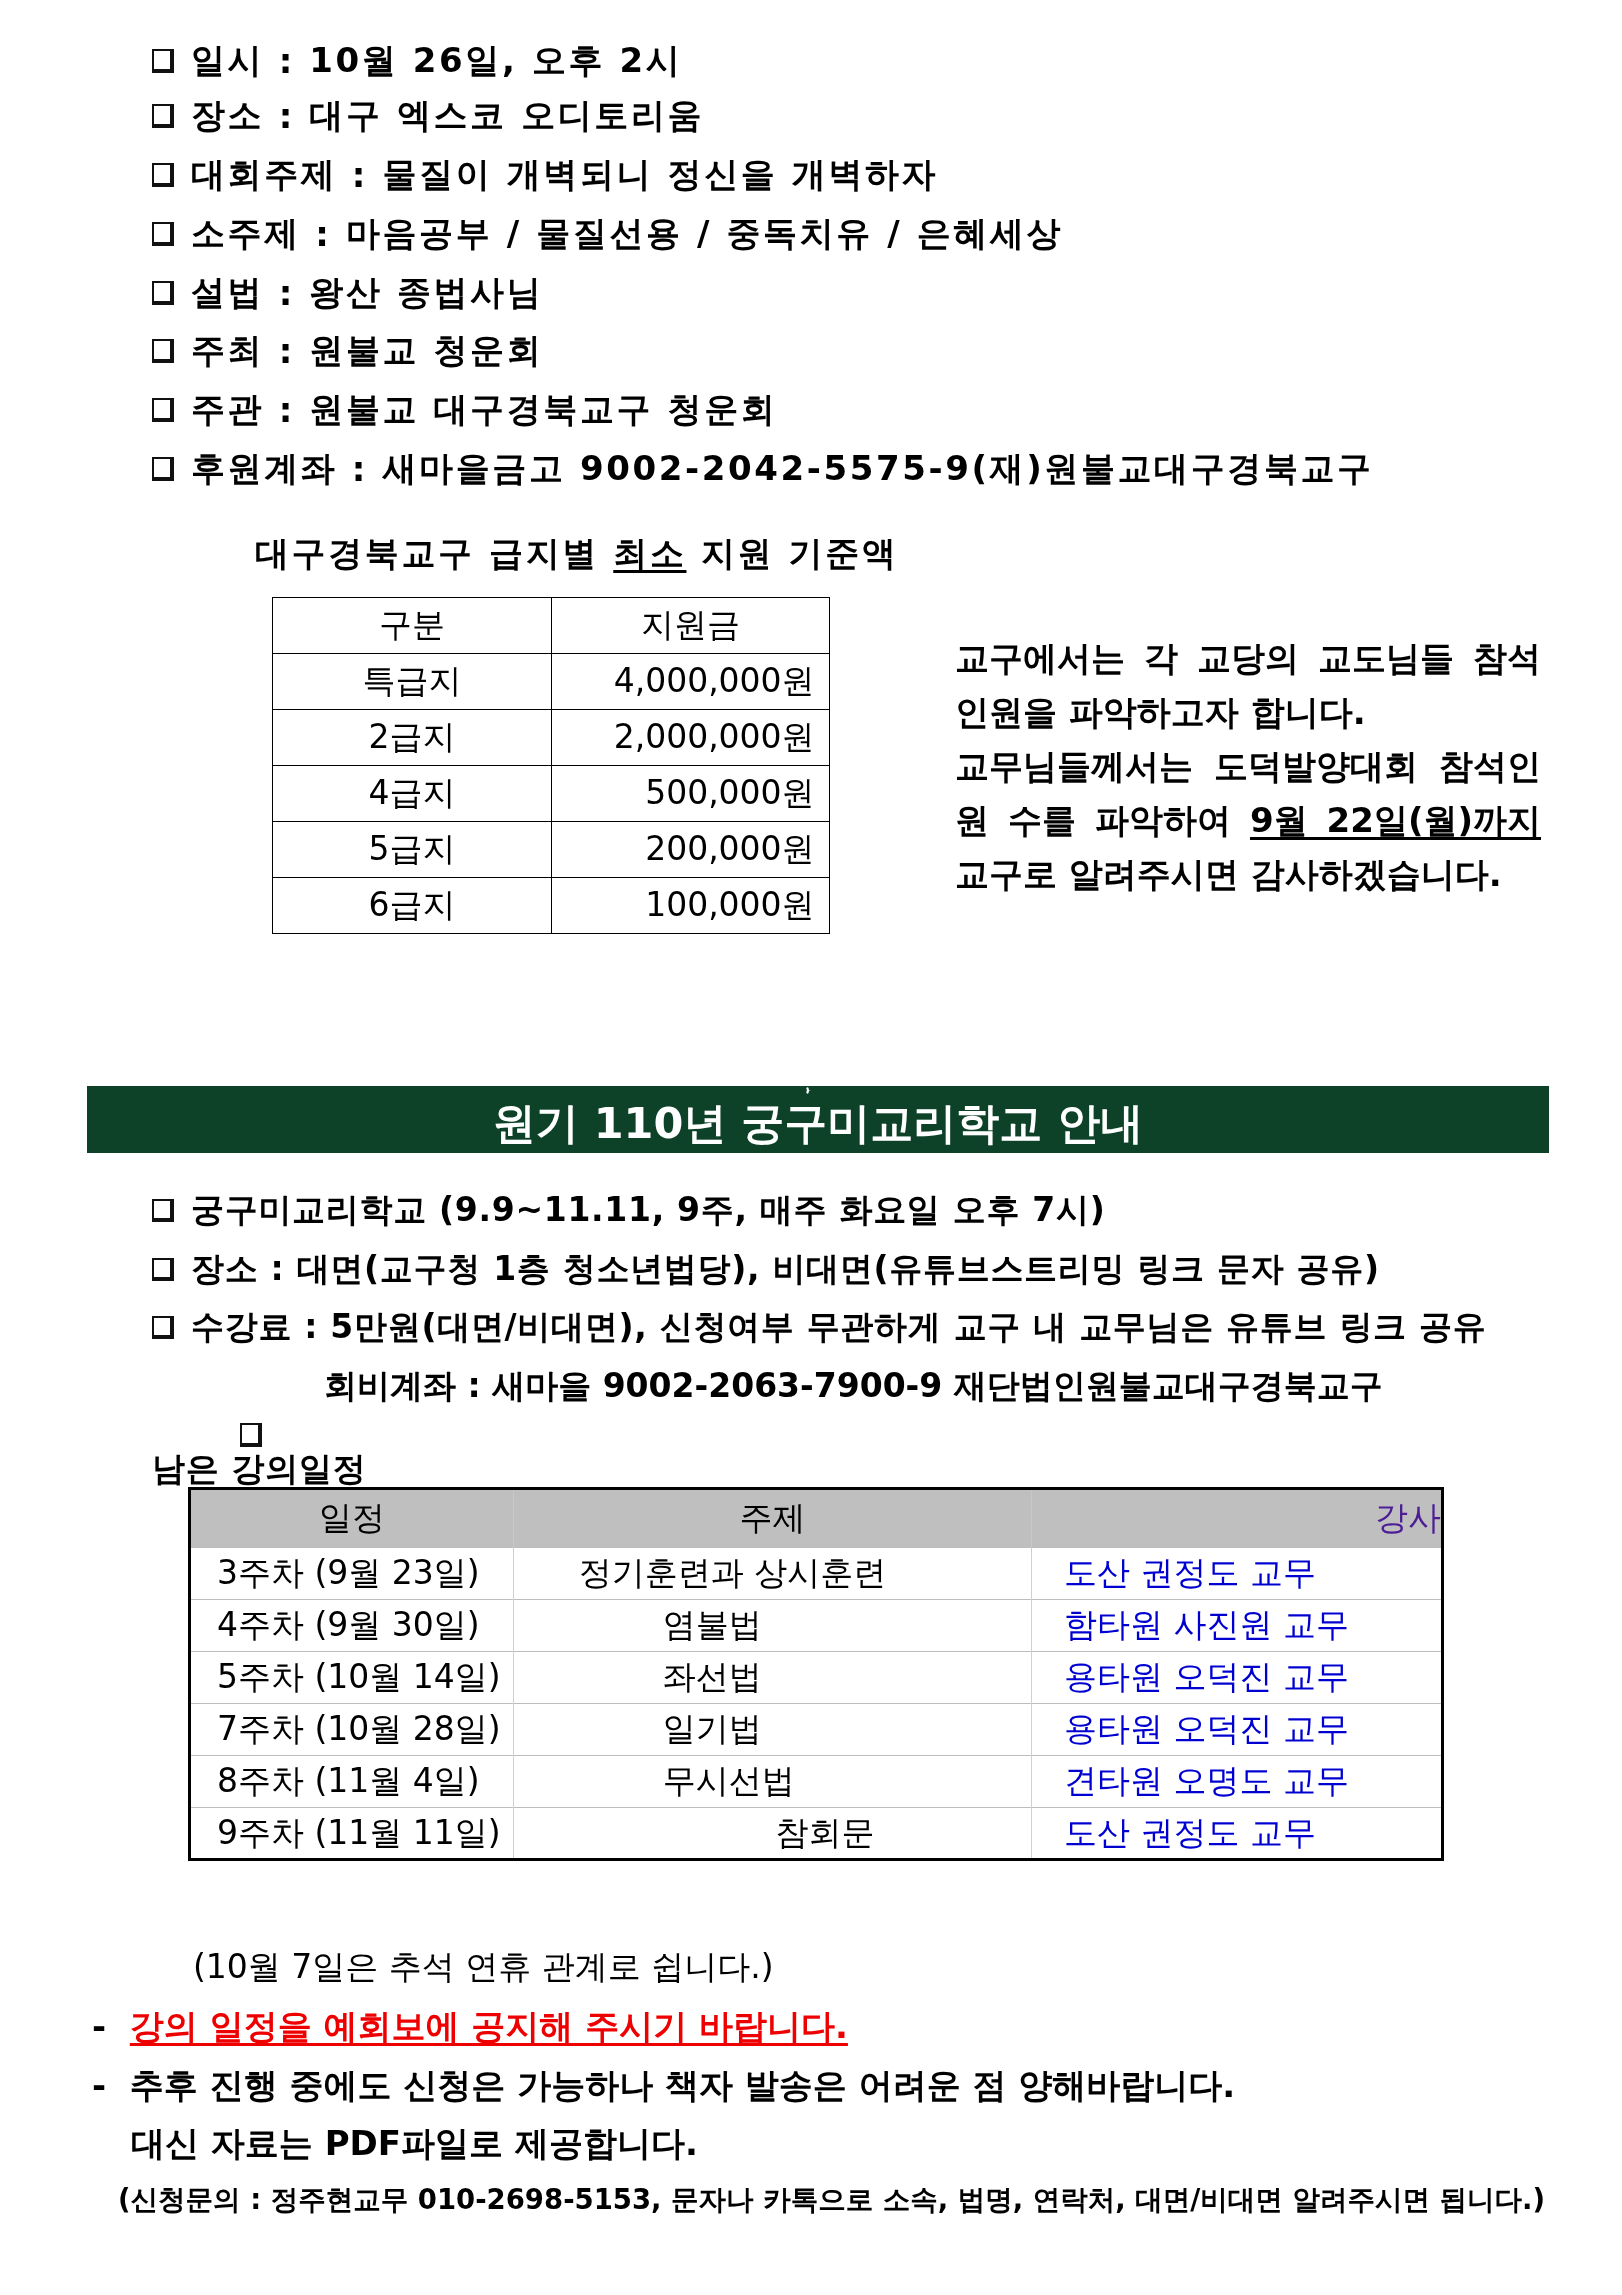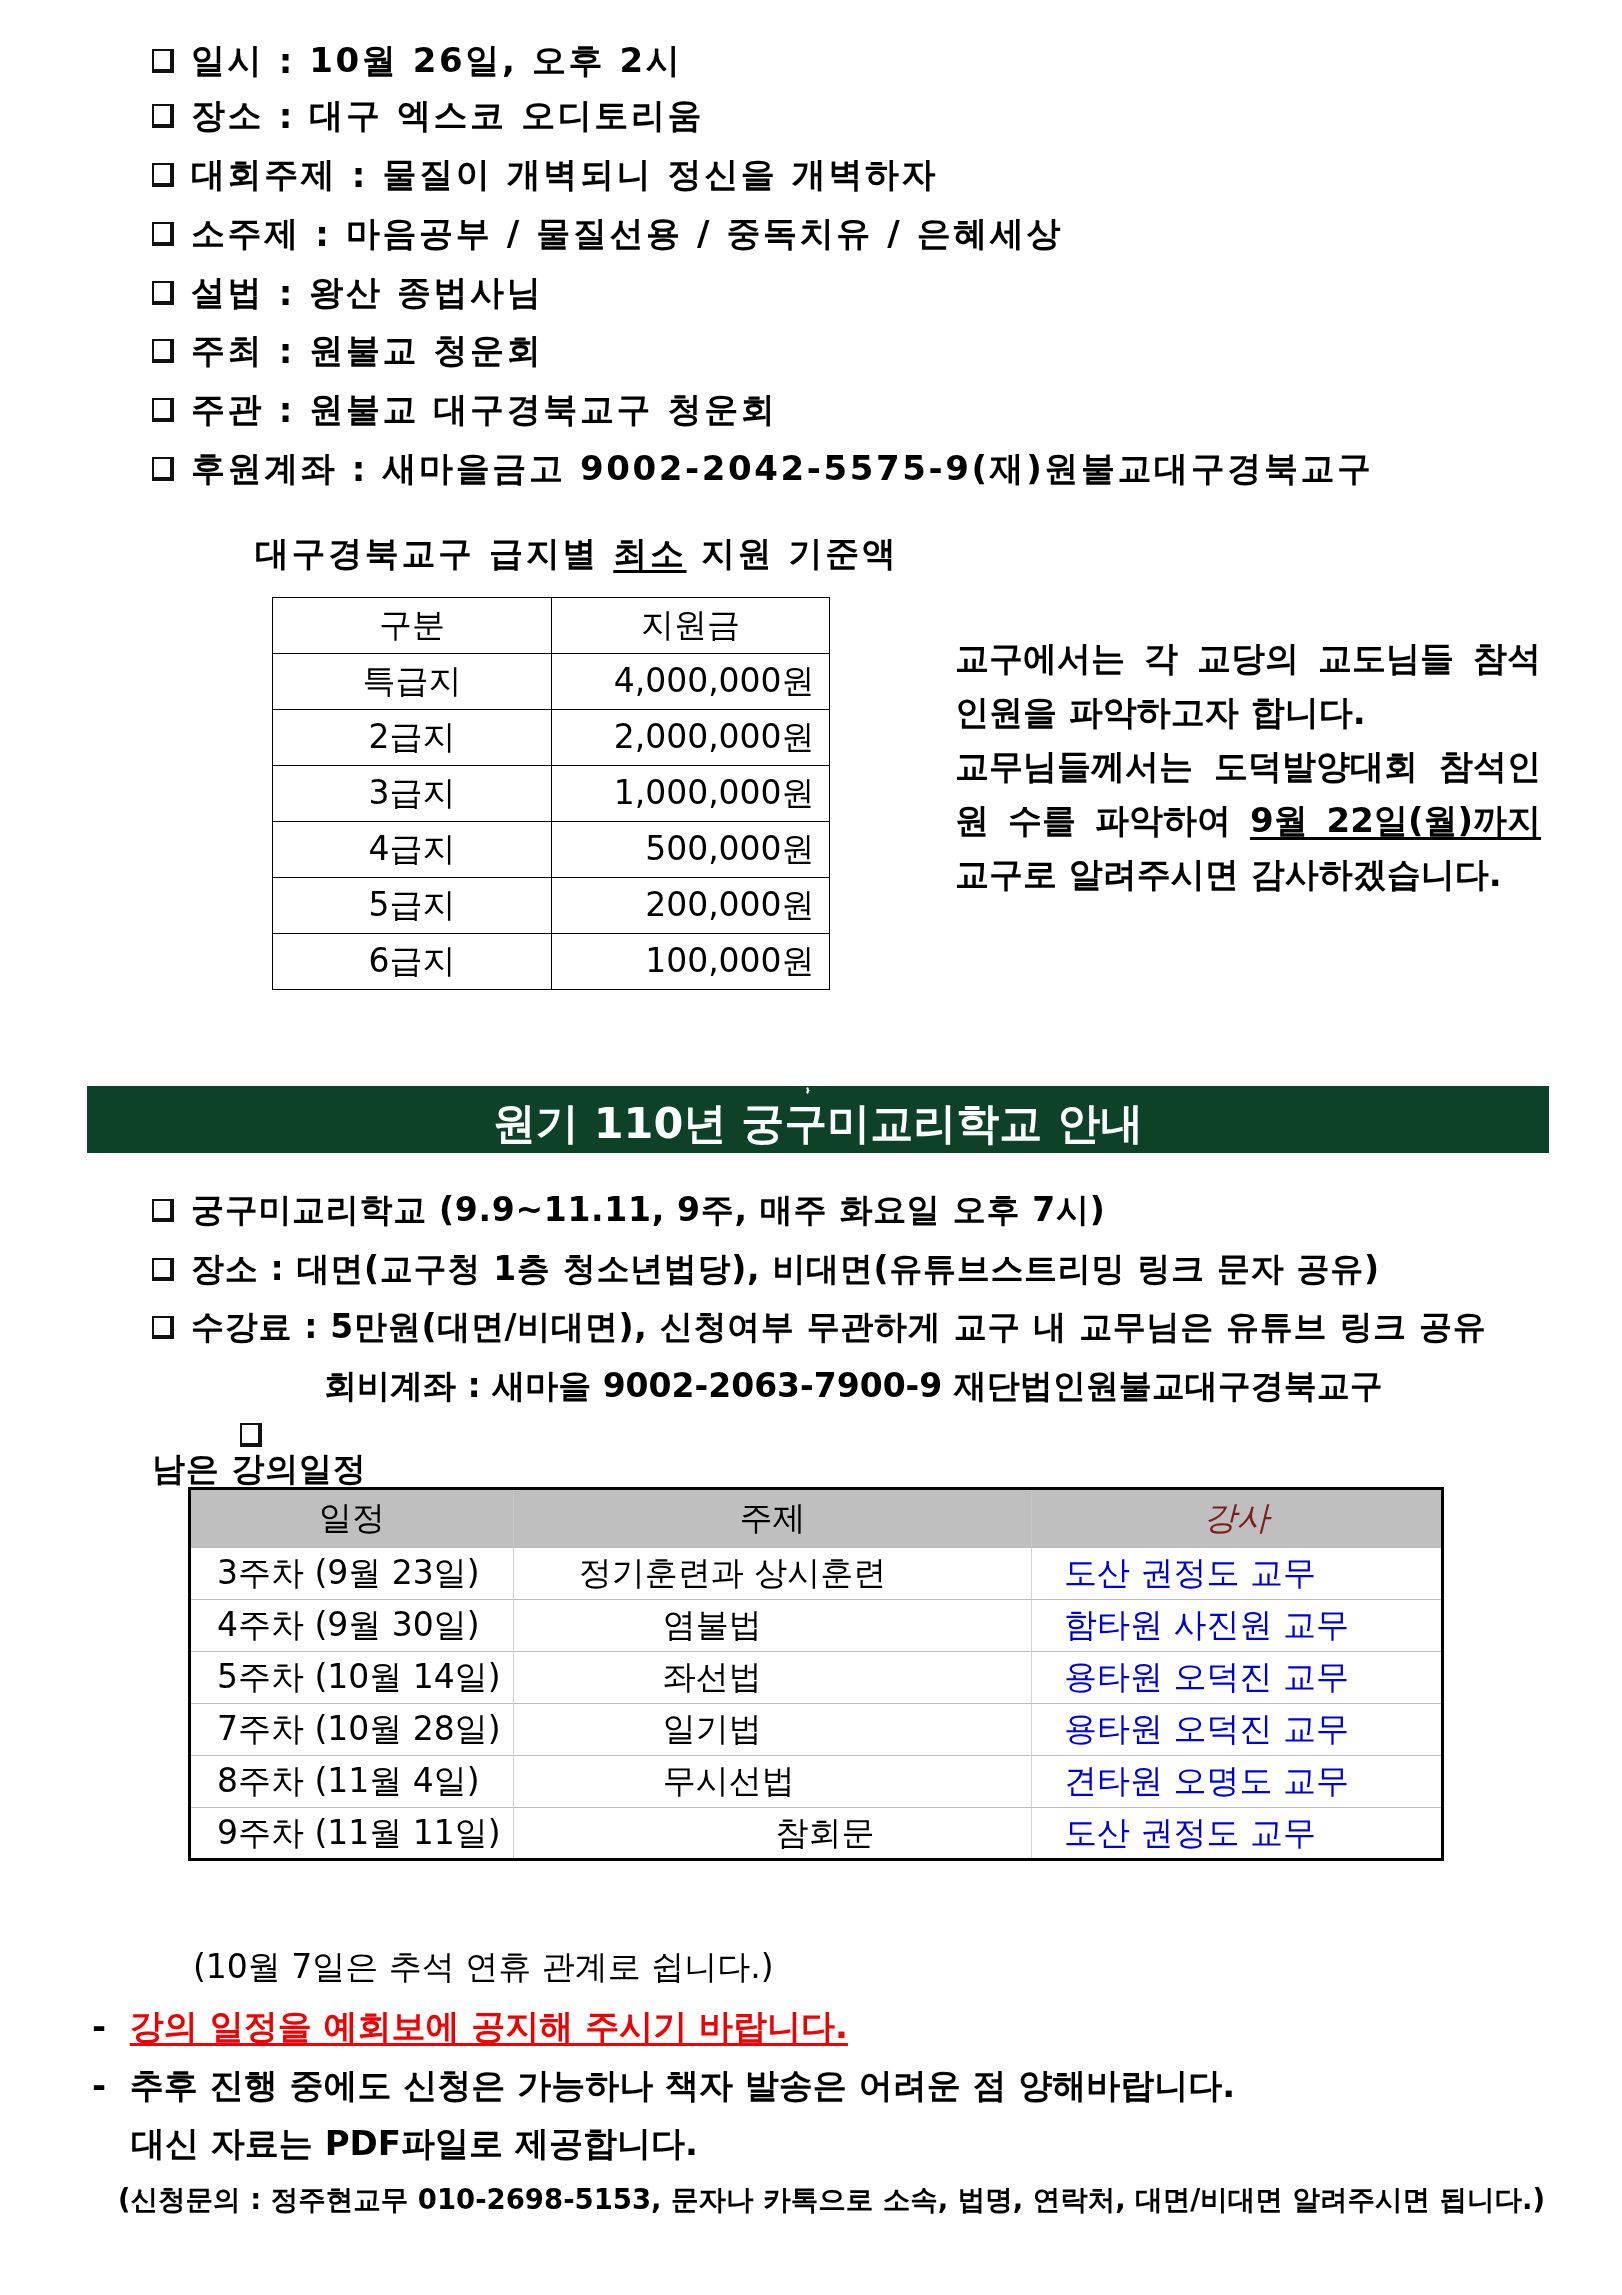--- a/index.html
+++ b/index.html
@@ -60,21 +60,21 @@
   table.schedule th {
     background: #bfbfbf; font-weight: normal; height: 59px; border-left: 1.3px solid #c8c8c8;
   }
   table.schedule td {
     height: 52px; border-top: 1.3px solid #bdbdbd; border-left: 1.3px solid #d0d0d0; white-space: nowrap;
   }
   table.schedule .col-date { width: 324px; padding-left: 26px; }
   table.schedule .col-topic { width: 520px; }
   table.schedule .col-lect { width: 412px; padding-left: 32px; color: #0000d0; }
   table.schedule th.col-date { padding-left: 0; text-align: center; }
-  table.schedule th.col-lect { padding-left: 0; text-align: center; color: #7f1d1d; font-style: italic; }
+  table.schedule th.col-lect { padding-left: 0; text-align: right; color: #4c1d95; }
 
   .note {
     position: absolute; left: 193px; top: 1945px; font-size: 33px; white-space: nowrap;
   }
   .dash-line {
     position: absolute; left: 92px; font-size: 34px; font-weight: bold; white-space: nowrap;
   }
   .red { color: #ee0000; text-decoration: underline; text-underline-offset: 5.2px; text-decoration-thickness: 2.6px; }
   .contact {
     position: absolute; left: 118px; top: 2182px; font-size: 27.5px; font-weight: bold; white-space: nowrap;
@@ -128,24 +128,20 @@
     <td class="c1">구분</td>
     <td class="c2">지원금</td>
   </tr>
   <tr>
     <td class="c1">특급지</td>
     <td class="c2">4,000,000원</td>
   </tr>
   <tr>
     <td class="c1">2급지</td>
     <td class="c2">2,000,000원</td>
-  </tr>
-  <tr>
-    <td class="c1">3급지</td>
-    <td class="c2">1,000,000원</td>
   </tr>
   <tr>
     <td class="c1">4급지</td>
     <td class="c2">500,000원</td>
   </tr>
   <tr>
     <td class="c1">5급지</td>
     <td class="c2">200,000원</td>
   </tr>
   <tr>

